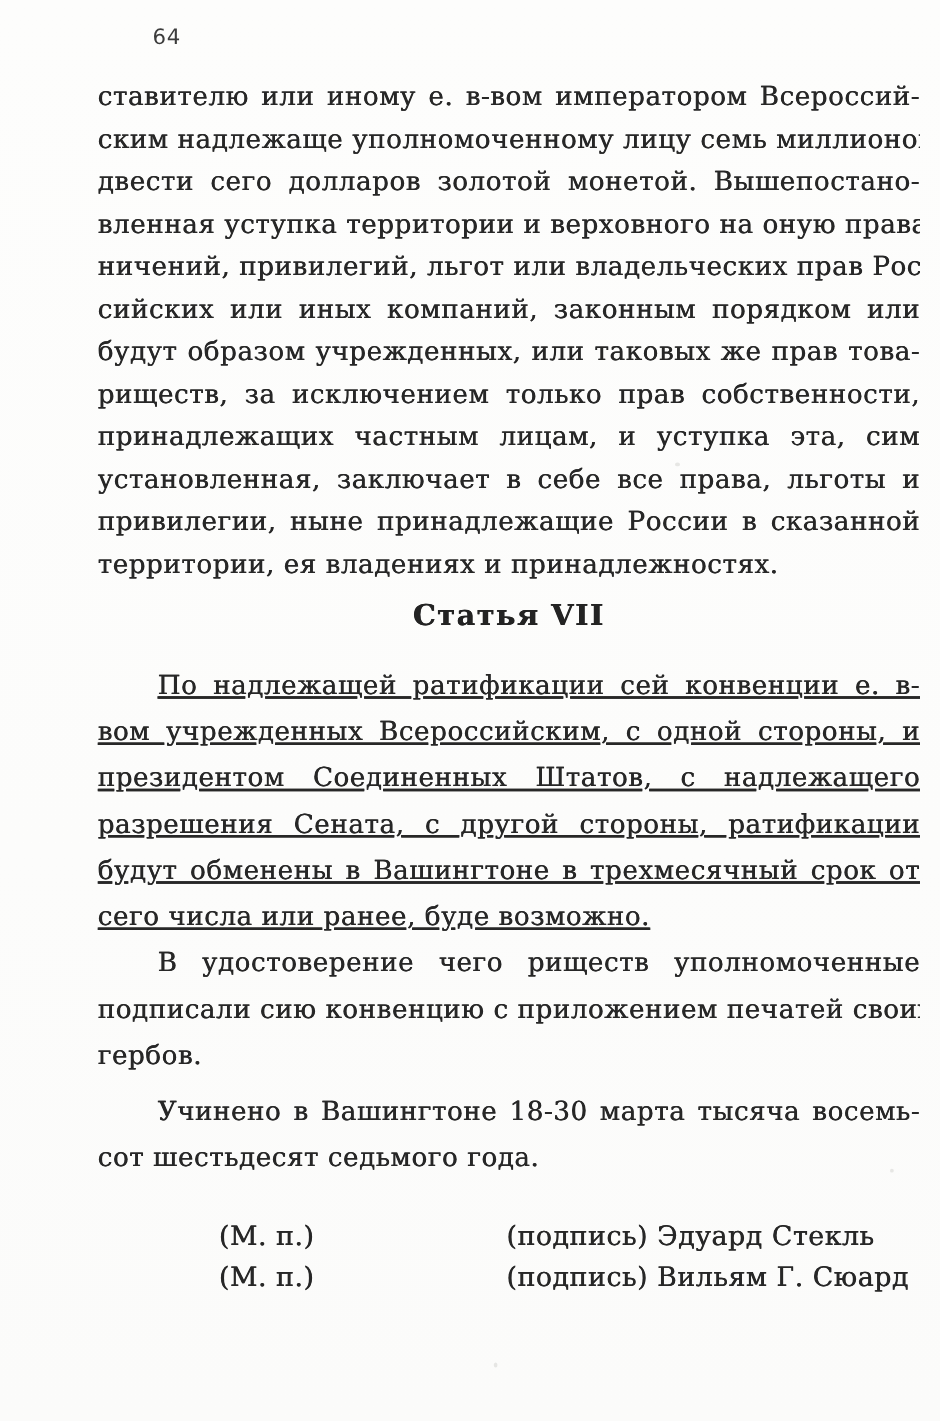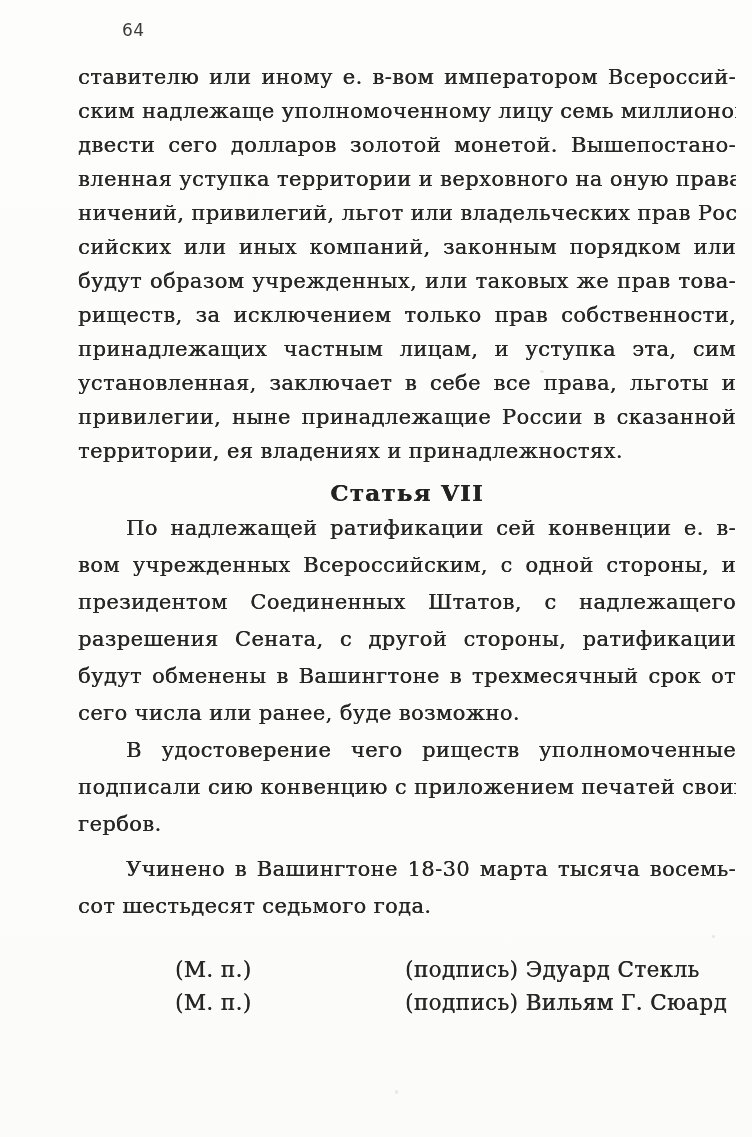--- a/index.html
+++ b/index.html
@@ -58,21 +58,21 @@
   .article-heading {
     margin-top: 8px;
     height: 30px;
     line-height: 30px;
     text-align: center;
     font-weight: bold;
     font-size: 23px;
     letter-spacing: 1.2px;
     color: #232323;
   }
-  .p-ratification { margin-top: 4px; }
+  .p-ratification { margin-top: 24px; text-decoration: underline; }
   .p-execution { margin-top: 8px; }
 
   .signature-block { margin-top: 28px; }
   .sig-row {
     position: relative;
     height: 33px;
     line-height: 30px;
     font-size: 21.5px;
   }
   .sig-seal { position: absolute; left: 97px; top: 0; }

